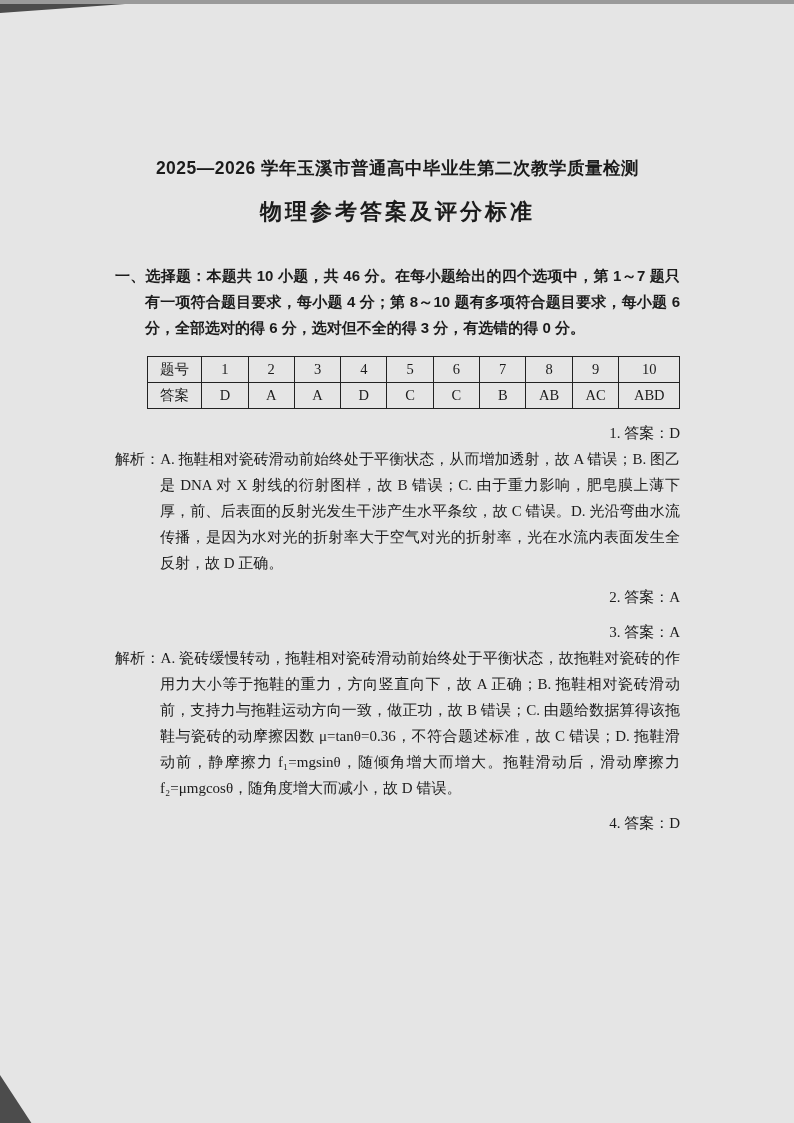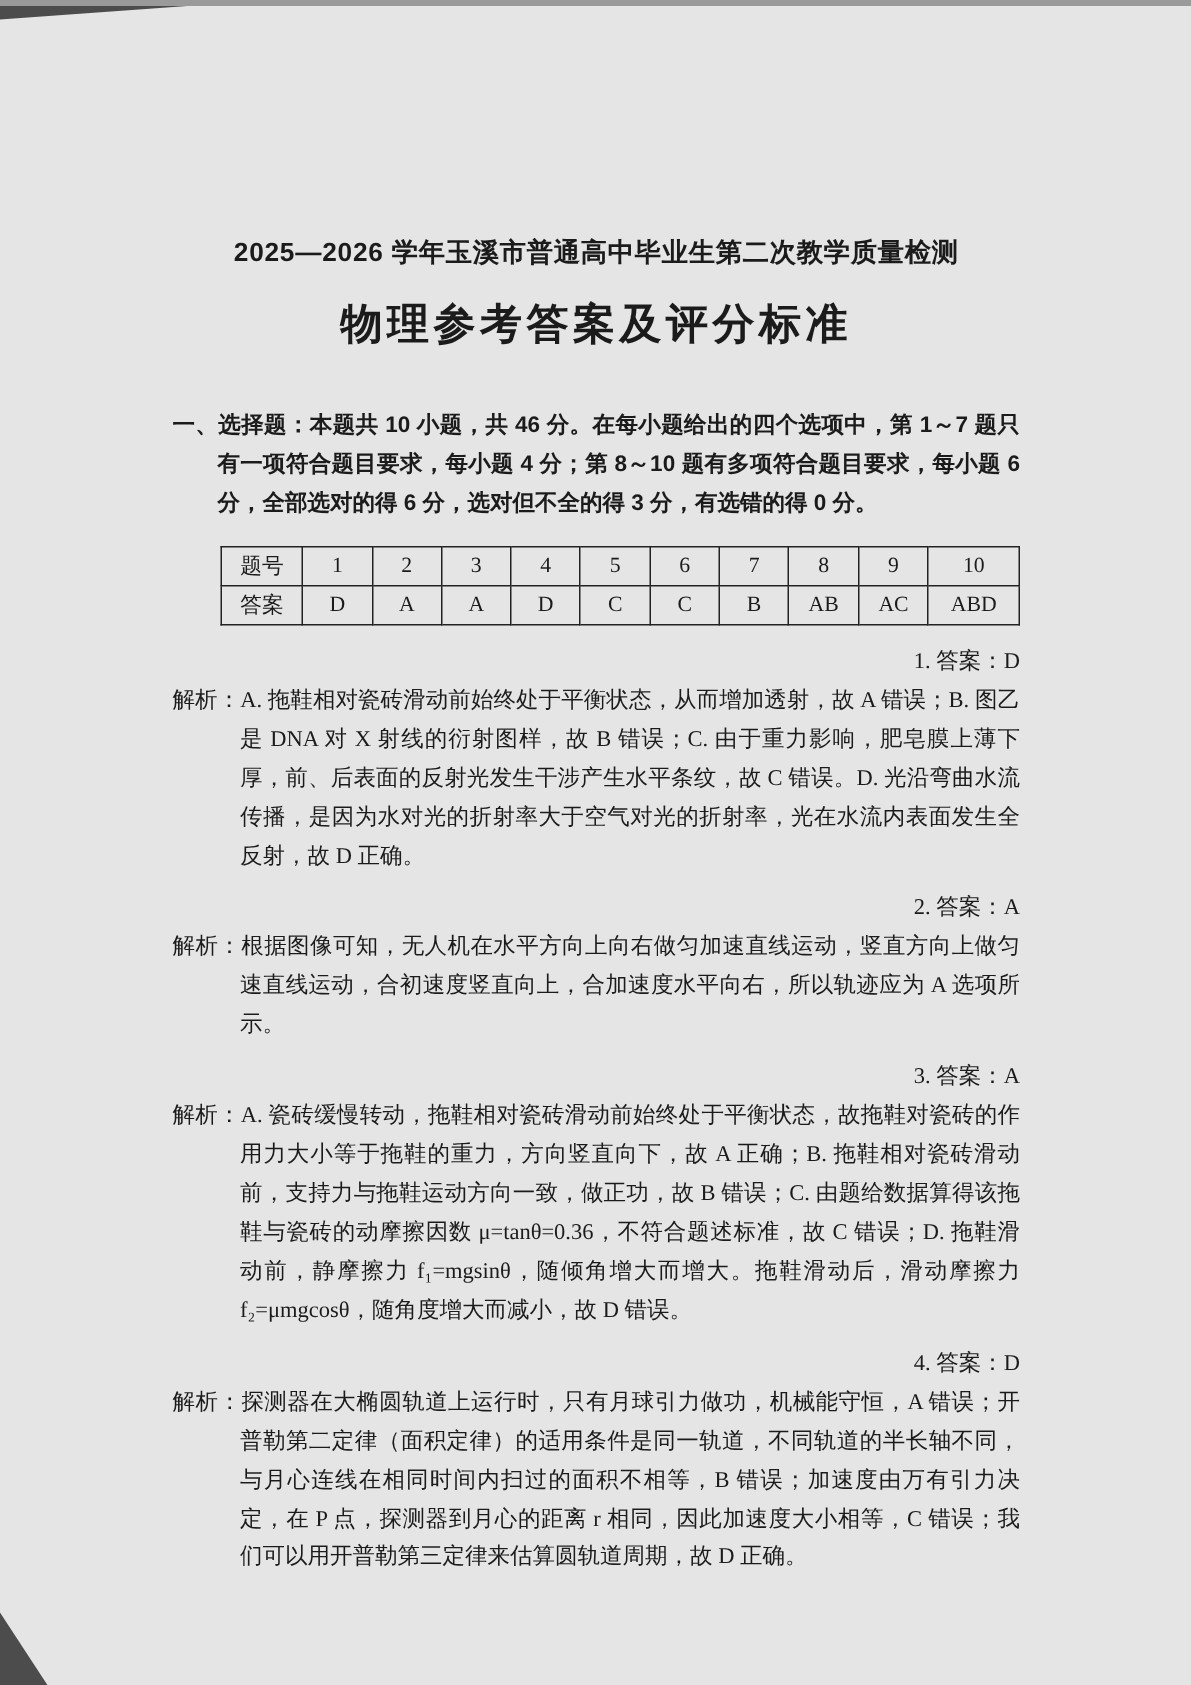--- a/index.html
+++ b/index.html
@@ -24,21 +24,21 @@
   .header-title {
     text-align: center;
     font-weight: bold;
     font-size: 17.5px;
     letter-spacing: 0.5px;
     font-family: "Liberation Sans", "DejaVu Sans", sans-serif;
   }
   .main-title {
     text-align: center;
     font-weight: bold;
-    font-size: 28px;
+    font-size: 22px;
     letter-spacing: 3px;
     margin-top: 17px;
     font-family: "Liberation Sans", "DejaVu Sans", sans-serif;
   }
   .section-intro {
     margin: 36px 0 0 0;
     font-weight: bold;
     font-size: 15px;
     line-height: 1.73;
     text-align: justify;
@@ -144,28 +144,26 @@
       </tbody>
     </table>
 
     <div class="item">
       <p class="answer-line">1. 答案：D</p>
       <p class="analysis">解析：A. 拖鞋相对瓷砖滑动前始终处于平衡状态，从而增加透射，故 A 错误；B. 图乙是 DNA 对 X 射线的衍射图样，故 B 错误；C. 由于重力影响，肥皂膜上薄下厚，前、后表面的反射光发生干涉产生水平条纹，故 C 错误。D. 光沿弯曲水流传播，是因为水对光的折射率大于空气对光的折射率，光在水流内表面发生全反射，故 D 正确。</p>
     </div>
 
     <div class="item">
       <p class="answer-line">2. 答案：A</p>
-      <p class="analysis">解析：根据图像可知，无人机在水平方向上向右做匀加速直线运动，竖直方向上做匀速直线运动，合初速度竖直向上，合加速度水平向右，所以轨迹应为 A 选项所示。</p>
     </div>
 
     <div class="item">
       <p class="answer-line">3. 答案：A</p>
       <p class="analysis">解析：A. 瓷砖缓慢转动，拖鞋相对瓷砖滑动前始终处于平衡状态，故拖鞋对瓷砖的作用力大小等于拖鞋的重力，方向竖直向下，故 A 正确；B. 拖鞋相对瓷砖滑动前，支持力与拖鞋运动方向一致，做正功，故 B 错误；C. 由题给数据算得该拖鞋与瓷砖的动摩擦因数 μ=tanθ=0.36，不符合题述标准，故 C 错误；D. 拖鞋滑动前，静摩擦力 f₁=mgsinθ，随倾角增大而增大。拖鞋滑动后，滑动摩擦力 f₂=μmgcosθ，随角度增大而减小，故 D 错误。</p>
     </div>
 
     <div class="item">
       <p class="answer-line">4. 答案：D</p>
-      <p class="analysis">解析：探测器在大椭圆轨道上运行时，只有月球引力做功，机械能守恒，A 错误；开普勒第二定律（面积定律）的适用条件是同一轨道，不同轨道的半长轴不同，与月心连线在相同时间内扫过的面积不相等，B 错误；加速度由万有引力决定，在 P 点，探测器到月心的距离 r 相同，因此加速度大小相等，C 错误；我们可以用开普勒第三定律来估算圆轨道周期，故 D 正确。</p>
     </div>
 
   </div>
 
 </div>
 
 </body></html>

